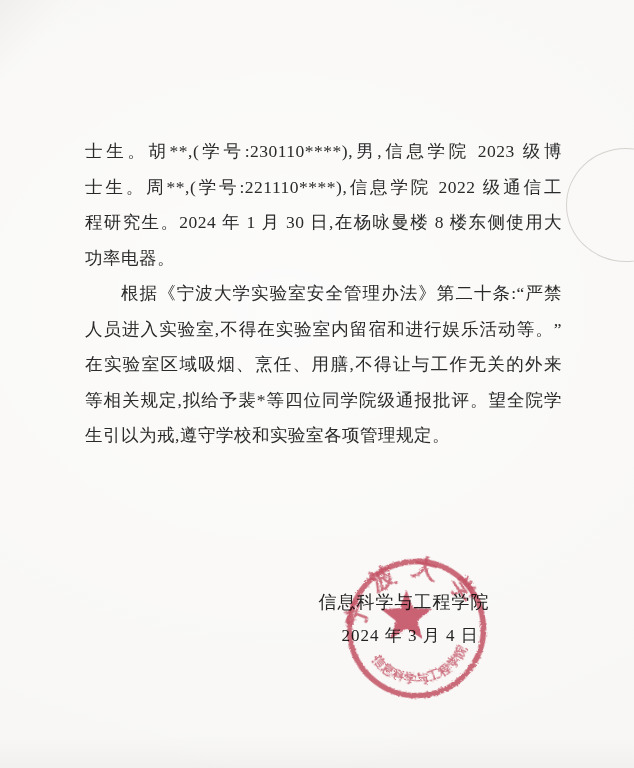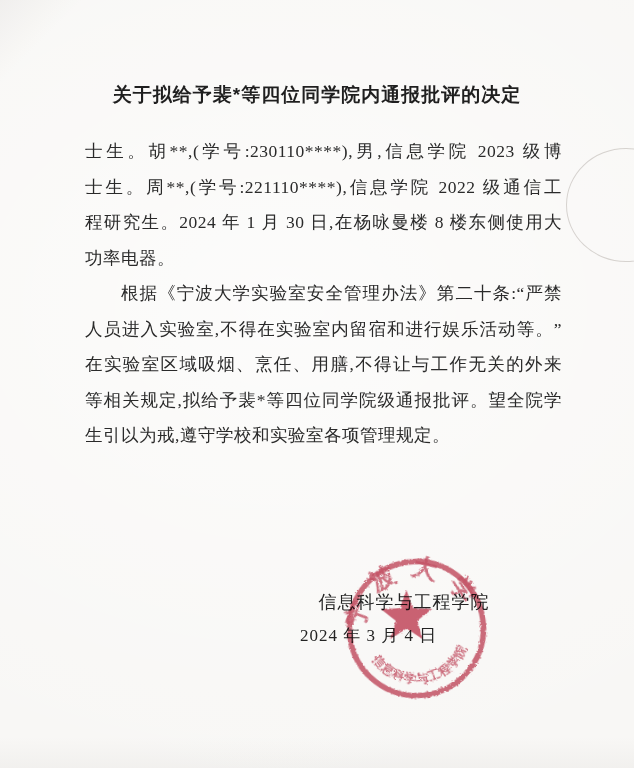--- a/index.html
+++ b/index.html
@@ -36,41 +36,40 @@
   }
   .line.end{text-align-last:left;}
   .line.indent{text-indent:36px;}
   .signature{
     position:absolute;top:590px;left:298px;width:212px;
     text-align:center;font-size:18px;letter-spacing:1px;
     color:#242424;white-space:nowrap;
   }
   .date-line{
     position:absolute;top:624px;left:300px;width:220px;
-    text-align:left;font-size:17px;letter-spacing:1px;
+    text-align:center;font-size:17px;letter-spacing:1px;
     color:#242424;white-space:nowrap;
   }
   .seal{
     position:absolute;left:343px;top:554px;width:148px;height:150px;
     mix-blend-mode:multiply;opacity:.93;
     transform:rotate(-7deg);
   }
   .crease{
     position:absolute;right:-52px;top:148px;width:118px;height:112px;
     border:1.5px solid rgba(170,165,157,.45);
     border-radius:50%;
     pointer-events:none;
   }
 </style>
 </head>
 <body>
 
 <div class="page">
 
-  <div class="doc-title">关于拟给予裴*等四位同学院内通报批评的决定</div>
 
   <div class="doc-body">
     <div class="line">士生。胡**,(学号:230110****),男,信息学院 2023 级博</div>
     <div class="line">士生。周**,(学号:221110****),信息学院 2022 级通信工</div>
     <div class="line">程研究生。2024 年 1 月 30 日,在杨咏曼楼 8 楼东侧使用大</div>
     <div class="line end">功率电器。</div>
     <div class="line indent">根据《宁波大学实验室安全管理办法》第二十条:“严禁</div>
     <div class="line">人员进入实验室,不得在实验室内留宿和进行娱乐活动等。”</div>
     <div class="line">在实验室区域吸烟、烹任、用膳,不得让与工作无关的外来</div>
     <div class="line">等相关规定,拟给予裴*等四位同学院级通报批评。望全院学</div>

